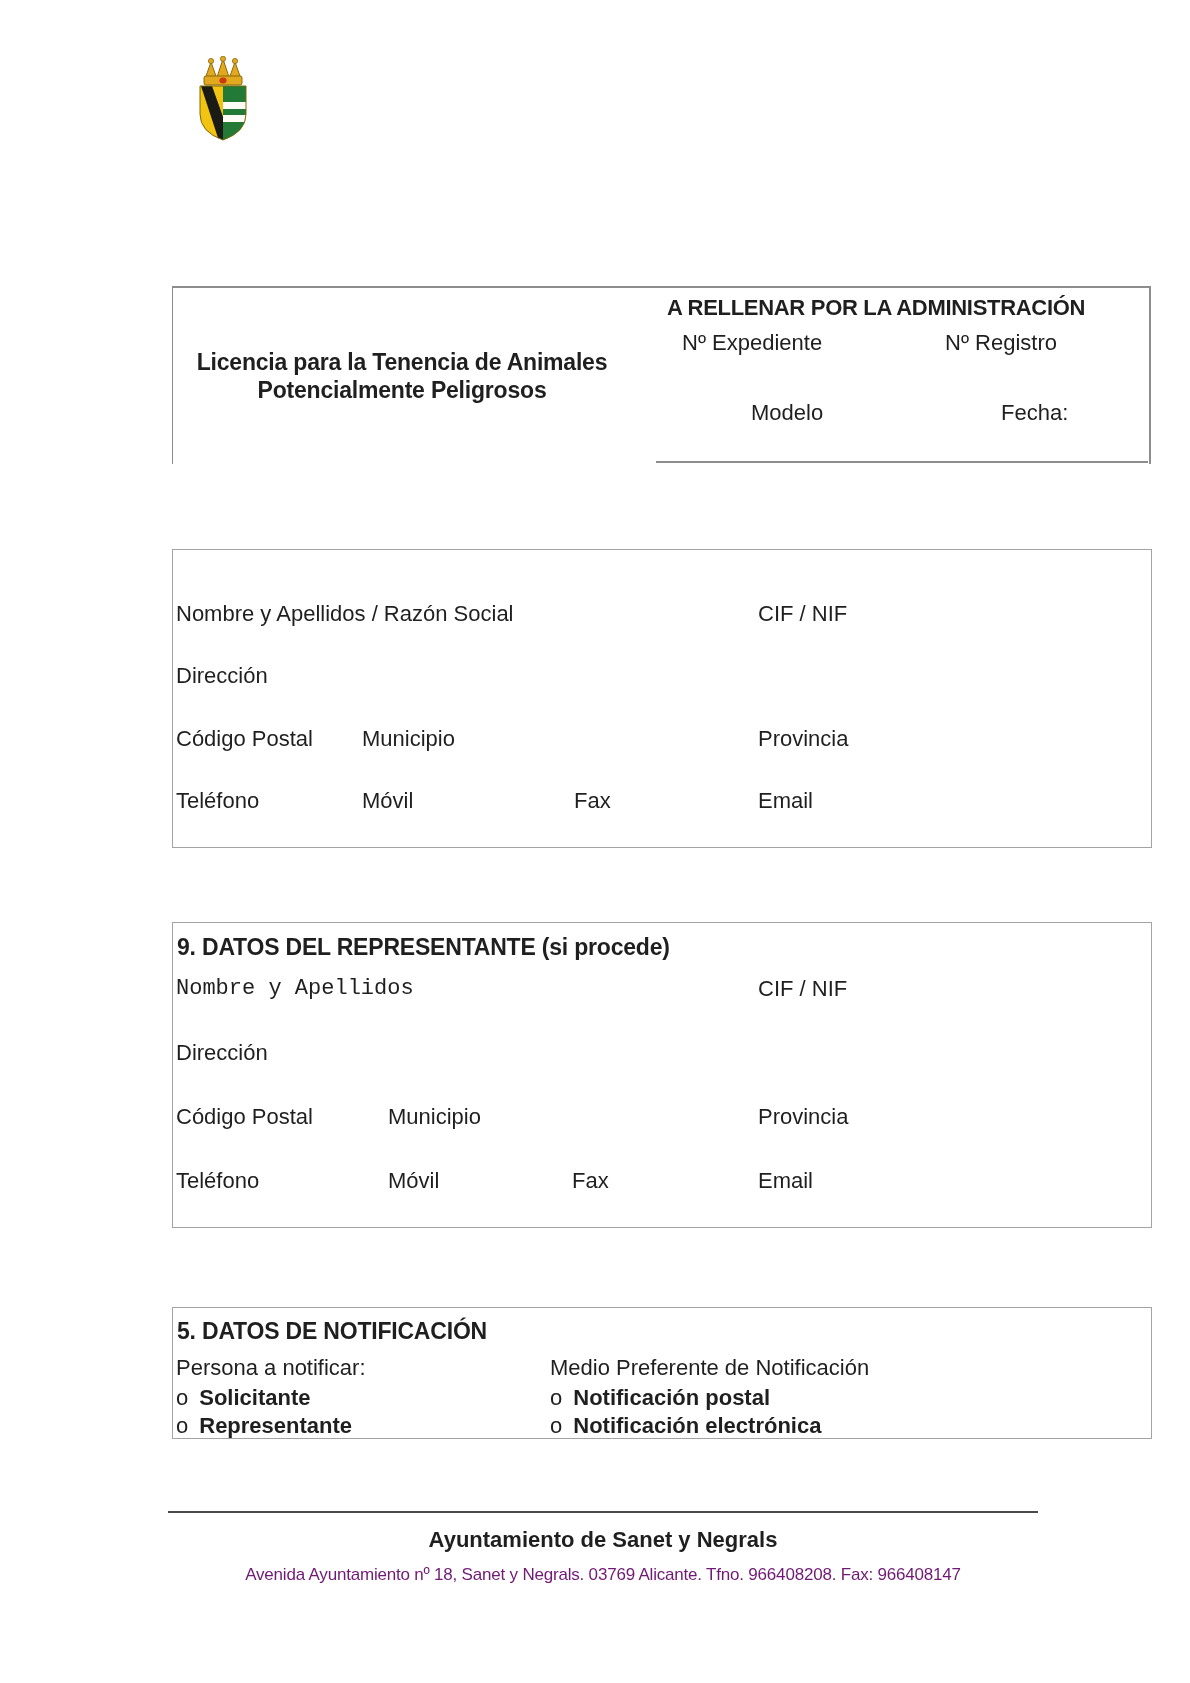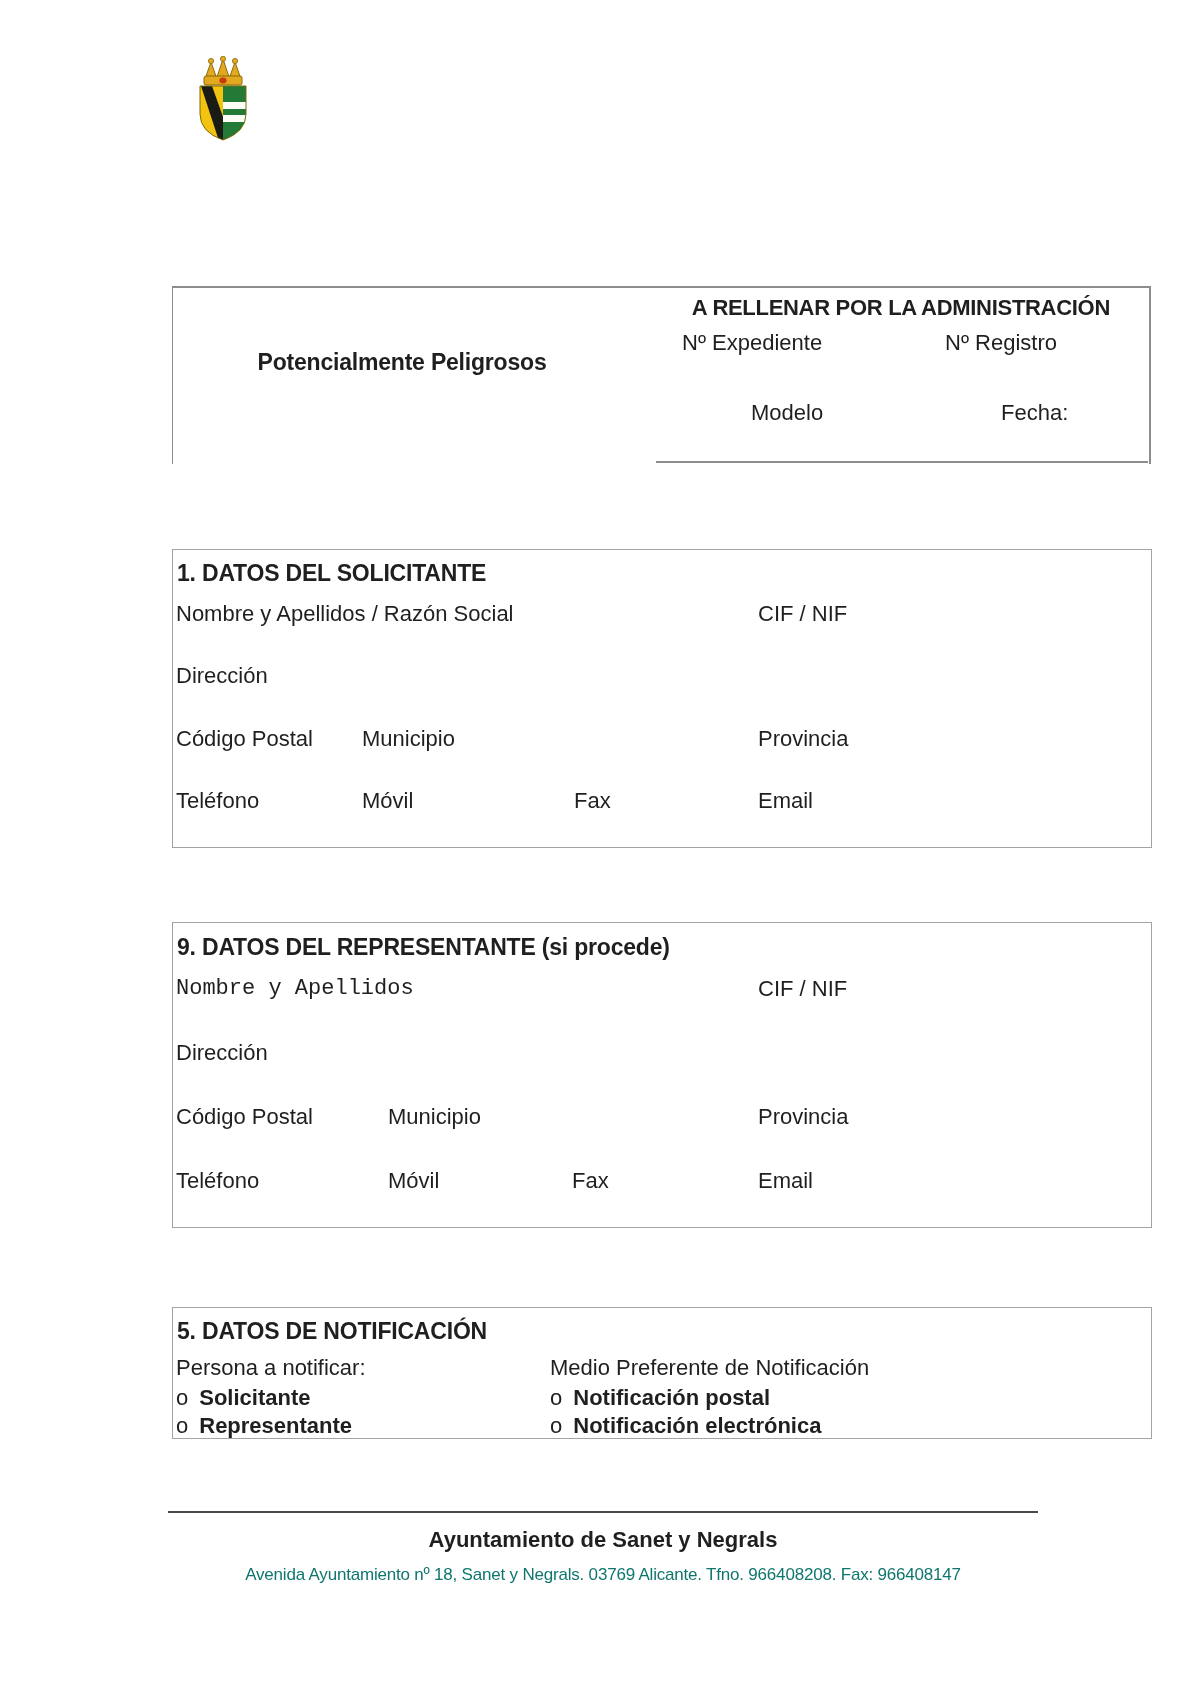--- a/index.html
+++ b/index.html
@@ -7,27 +7,27 @@
         font-family:"Liberation Sans","DejaVu Sans",sans-serif;color:#1f1f1f;overflow:hidden;}
   .abs{position:absolute;white-space:nowrap;}
   .label{font-size:22px;}
   .sec-title{font-size:23px;font-weight:bold;letter-spacing:-0.2px;}
   .secbox{position:absolute;left:172px;width:978px;border:1px solid #a3a3a3;}
   .hdr-box{position:absolute;left:172px;top:286px;width:976px;height:176px;
            border-top:2px solid #8d8d8d;border-left:1px solid #8d8d8d;border-right:2px solid #8d8d8d;}
   .hdr-bottom{position:absolute;left:656px;top:461px;width:492px;height:0;border-top:2px solid #8d8d8d;}
   .form-title{left:167px;top:348px;width:470px;text-align:center;font-weight:bold;
               font-size:23px;line-height:28px;white-space:normal;letter-spacing:-0.2px;}
-  .admin-title{left:619px;top:295px;width:491px;text-align:right;font-weight:bold;
+  .admin-title{left:667px;top:295px;width:491px;text-align:left;font-weight:bold;
                font-size:22px;letter-spacing:-0.3px;}
   .radio-marker{display:inline-block;font-size:22px;}
   .radio-label{display:inline-block;font-size:22px;margin-left:11px;font-weight:bold;}
   .footer-line{position:absolute;left:168px;top:1511px;width:870px;height:0;border-top:2px solid #4a4a4a;}
   .footer-org{left:168px;top:1527px;width:870px;text-align:center;font-weight:bold;font-size:22px;}
-  .footer-addr{left:95px;top:1565px;width:1016px;text-align:center;font-size:17px;color:#0f766e;letter-spacing:-0.2px;}
+  .footer-addr{left:95px;top:1565px;width:1016px;text-align:center;font-size:17px;color:#701a75;letter-spacing:-0.2px;}
 </style>
 </head>
 <body>
 
 <div class="page">
 
   <div class="abs" style="left:190px;top:56px;width:66px;height:88px;">
     <svg width="66" height="88" viewBox="0 0 66 88">
       <defs>
         <clipPath id="shieldClip">
@@ -52,31 +52,31 @@
         <rect x="33" y="59" width="23" height="7" fill="#FDFDF6"></rect>
       </g>
       <path d="M10 30 H56 V58 Q56 76 33 84 Q10 76 10 58 Z" fill="none" stroke-width="1" stroke="#7D6A00"></path>
     </svg>
   </div>
 
   <div class="hdr-box"></div>
   <div class="hdr-bottom"></div>
 
   <div class="abs form-title">
+    <div>Licencia para la Tenencia de Animales</div>
     <div>Potencialmente Peligrosos</div>
   </div>
 
   <div class="abs admin-title">A RELLENAR POR LA ADMINISTRACIÓN</div>
   <span class="abs label" style="left:682px;top:330px;">Nº Expediente</span>
   <span class="abs label" style="left:945px;top:330px;">Nº Registro</span>
   <span class="abs label" style="left:751px;top:400px;">Modelo</span>
   <span class="abs label" style="left:1001px;top:400px;">Fecha:</span>
 
   <div class="secbox" style="top:549px;height:297px;"></div>
-  <span class="abs sec-title" style="left:177px;top:560px;">1. DATOS DEL SOLICITANTE</span>
   <span class="abs label" style="left:176px;top:601px;">Nombre y Apellidos / Razón Social</span>
   <span class="abs label" style="left:758px;top:601px;">CIF / NIF</span>
   <span class="abs label" style="left:176px;top:663px;">Dirección</span>
   <span class="abs label" style="left:176px;top:726px;">Código Postal</span>
   <span class="abs label" style="left:362px;top:726px;">Municipio</span>
   <span class="abs label" style="left:758px;top:726px;">Provincia</span>
   <span class="abs label" style="left:176px;top:788px;">Teléfono</span>
   <span class="abs label" style="left:362px;top:788px;">Móvil</span>
   <span class="abs label" style="left:574px;top:788px;">Fax</span>
   <span class="abs label" style="left:758px;top:788px;">Email</span>

